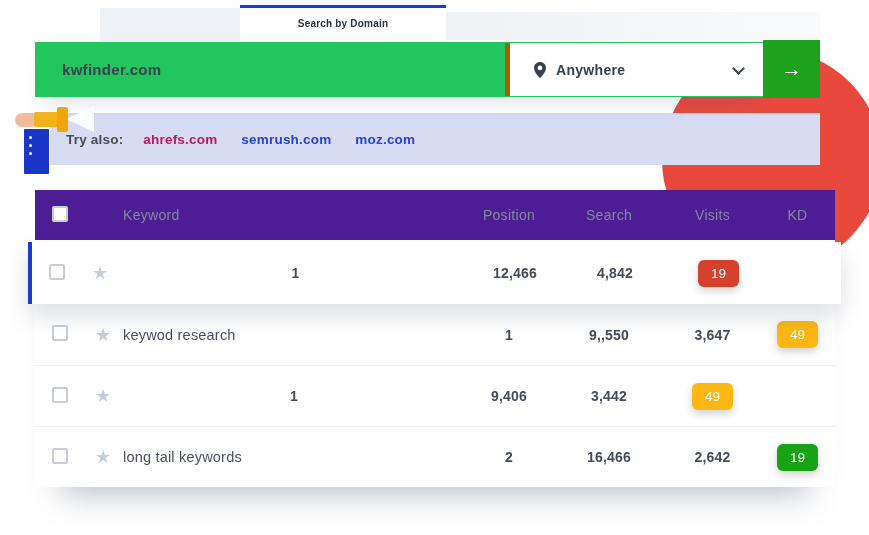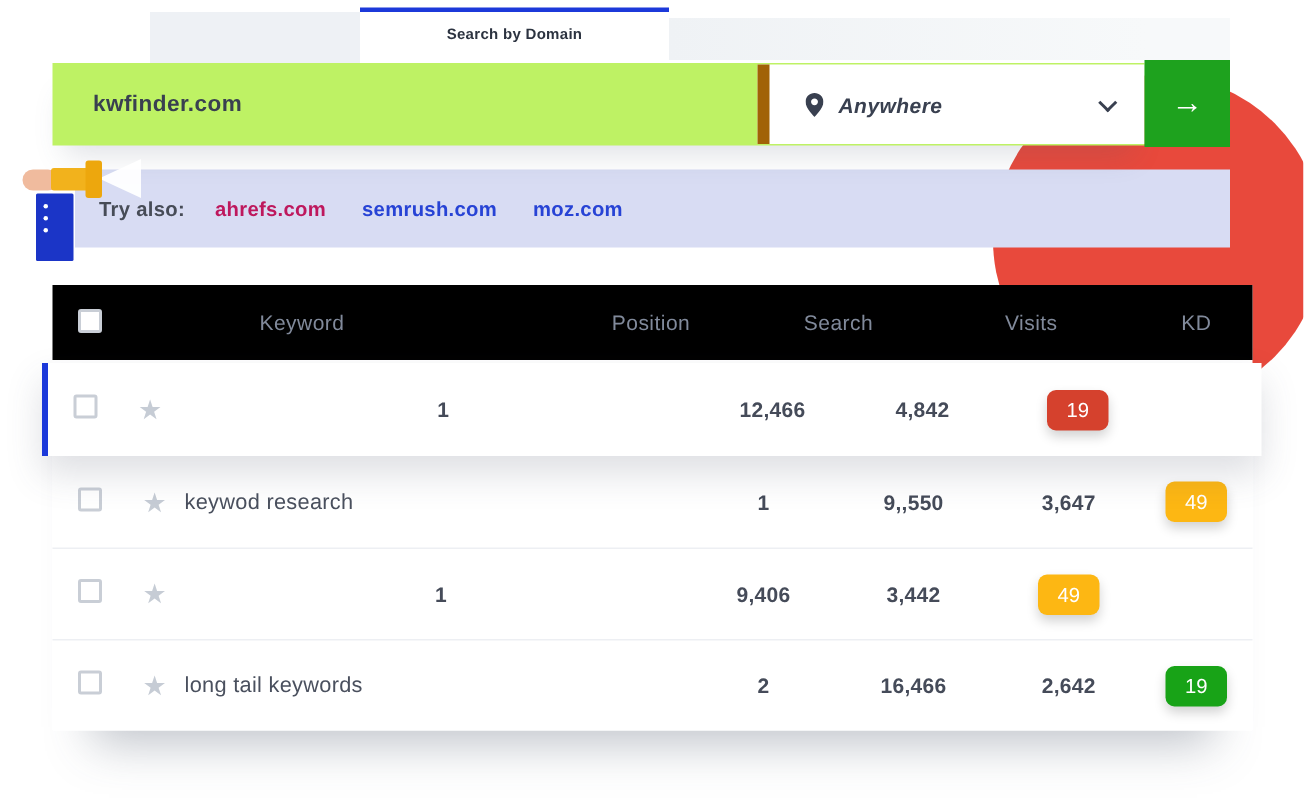--- a/index.html
+++ b/index.html
@@ -28,31 +28,31 @@
   .tab-active {
     position:absolute; left:240px; top:5px; width:206px; height:37px;
     background:#ffffff; border-top:3px solid; z-index:3;
     text-align:center; line-height:32px;
     font-size:10px; font-weight:bold; color:#2c3340; letter-spacing:.2px;
   }
 
   
   .search-bar {
     position:absolute; left:35px; top:42px; width:728px; height:55px;
-    background:#bef264; z-index:3;
+    background:#22c55e; z-index:3;
     box-shadow:0 14px 20px -8px rgba(80,90,110,0.18);
   }
   .search-query {
     position:absolute; left:27px; top:0; height:55px; line-height:55px;
     font-size:15px; font-weight:bold; color:#394050; letter-spacing:.3px;
   }
   .location-box {
     position:absolute; left:470px; top:1px; width:258px; height:53px;
-    background:#ffffff; border-left:8px solid #a16207;
-    display:flex; align-items:center; padding-left:24px;font-style:italic;
+    background:#ffffff; border-left:5px solid #a16207;
+    display:flex; align-items:center; padding-left:24px;
   }
   .pin-icon { width:12px; height:16px; margin-right:10px; flex:0 0 auto; }
   .location-label { font-size:14px; font-weight:bold; color:#394050; letter-spacing:.3px; }
   .chevron {
     position:absolute; right:20px; top:21px; width:9px; height:9px;
     border-right:2px solid #394050; border-bottom:2px solid #394050;
     transform:rotate(45deg);
   }
   .go-button {
     position:absolute; left:763px; top:40px; width:57px; height:58px;
@@ -91,22 +91,22 @@
     position:absolute; left:35px; top:190px; width:800px; z-index:3;
     background:#ffffff;
     box-shadow:0 34px 30px -26px rgba(70,80,100,0.35);
   }
   .t-grid {
     display:grid;
     grid-template-columns:48px 40px 1fr 88px 112px 95px 75px;
     align-items:center;
   }
   .t-head {
-    height:50px; background:#000000;
-    color:#818a9b; font-size:14px; letter-spacing:.3px;gap:25px;
+    height:50px; background:#4c1d95;
+    color:#818a9b; font-size:14px; letter-spacing:.3px;
   }
   .t-row {
     height:61px; background:#ffffff; border-top:1px solid #edeff3;
     color:#4a505e; font-size:14.5px;
   }
   .t-row.highlight {
     position:relative; z-index:2; height:62px; border-top:none;
     margin:2px -6px 0 -7px; width:calc(100% + 13px);
     border-left:4px solid;
     box-shadow:0 12px 24px rgba(70,80,100,0.18);

